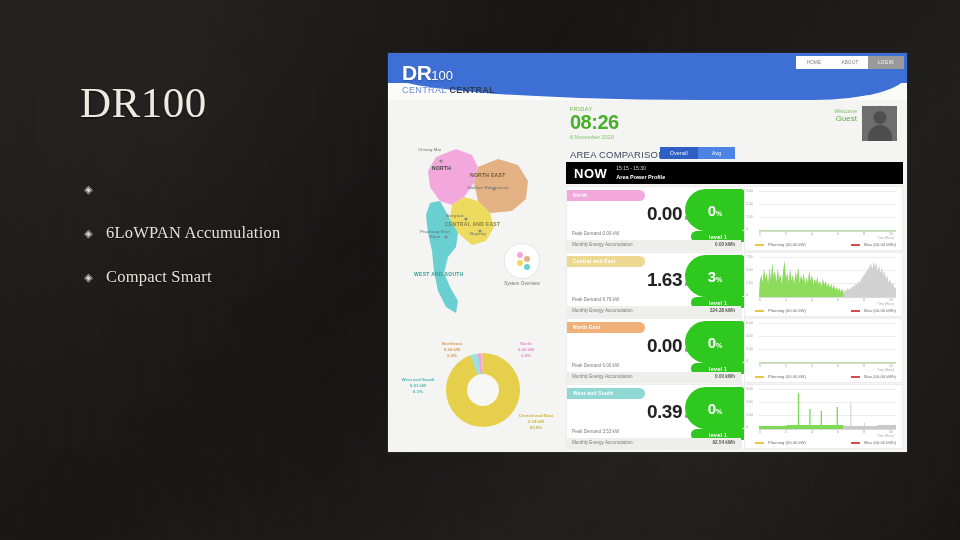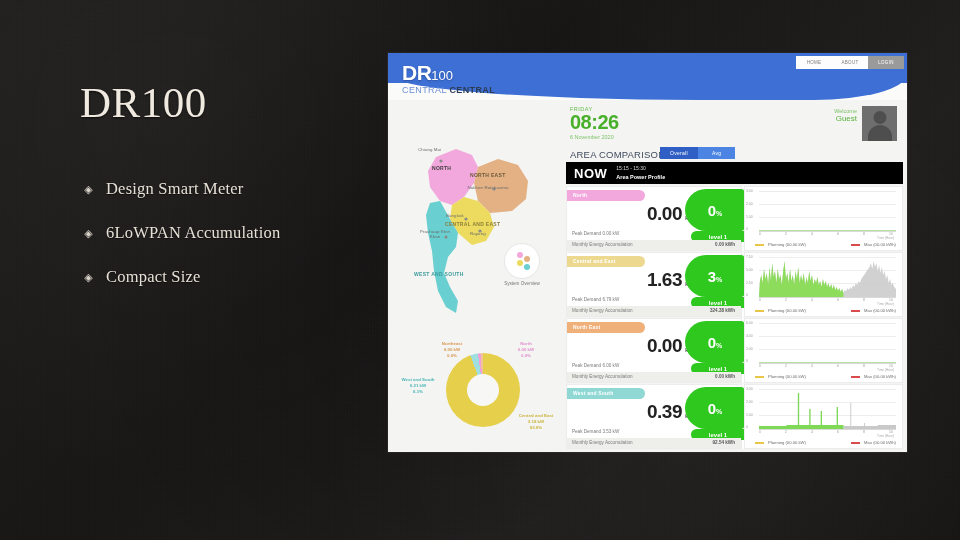--- a/index.html
+++ b/index.html
@@ -174,29 +174,28 @@
 <body>
 
 <div class="slide">
   <div class="grain"></div>
 
   <div class="title">DR100</div>
 
   <div class="bullets">
     <div class="bullet">
       <div class="dia">◈</div>
-      <div class="btxt">Design Smart Meter</div>
     </div>
     <div class="bullet">
       <div class="dia">◈</div>
       <div class="btxt">6LoWPAN Accumulation</div>
     </div>
     <div class="bullet">
       <div class="dia">◈</div>
-      <div class="btxt">Compact Size</div>
+      <div class="btxt">Compact Smart</div>
     </div>
   </div>
 
   <div class="dash">
 
     <div class="dash-head">
       <div class="blueband"></div>
       <div class="logo"><span>DR</span><span class="sml">100</span></div>
       <div class="navbtns">
         <div class="navbtn">HOME</div>

